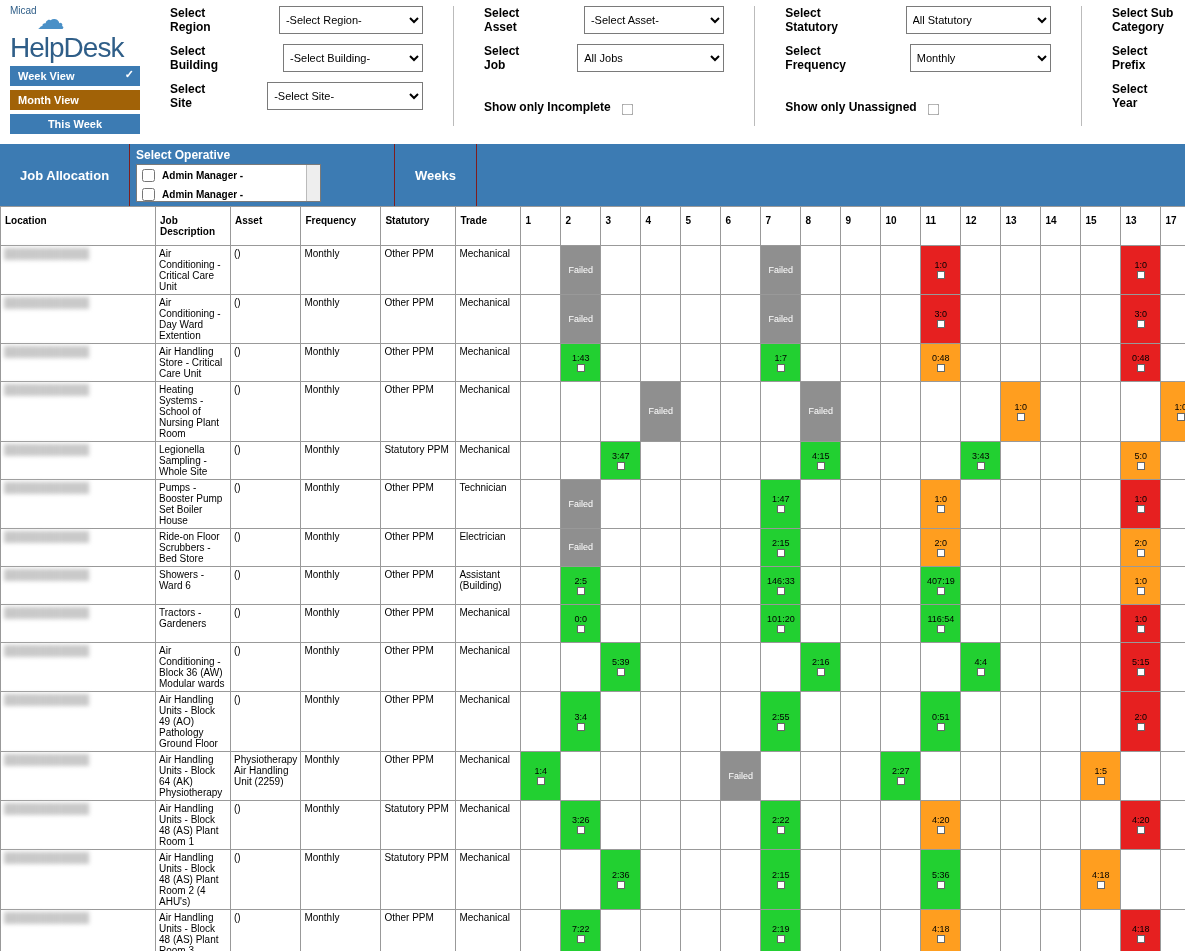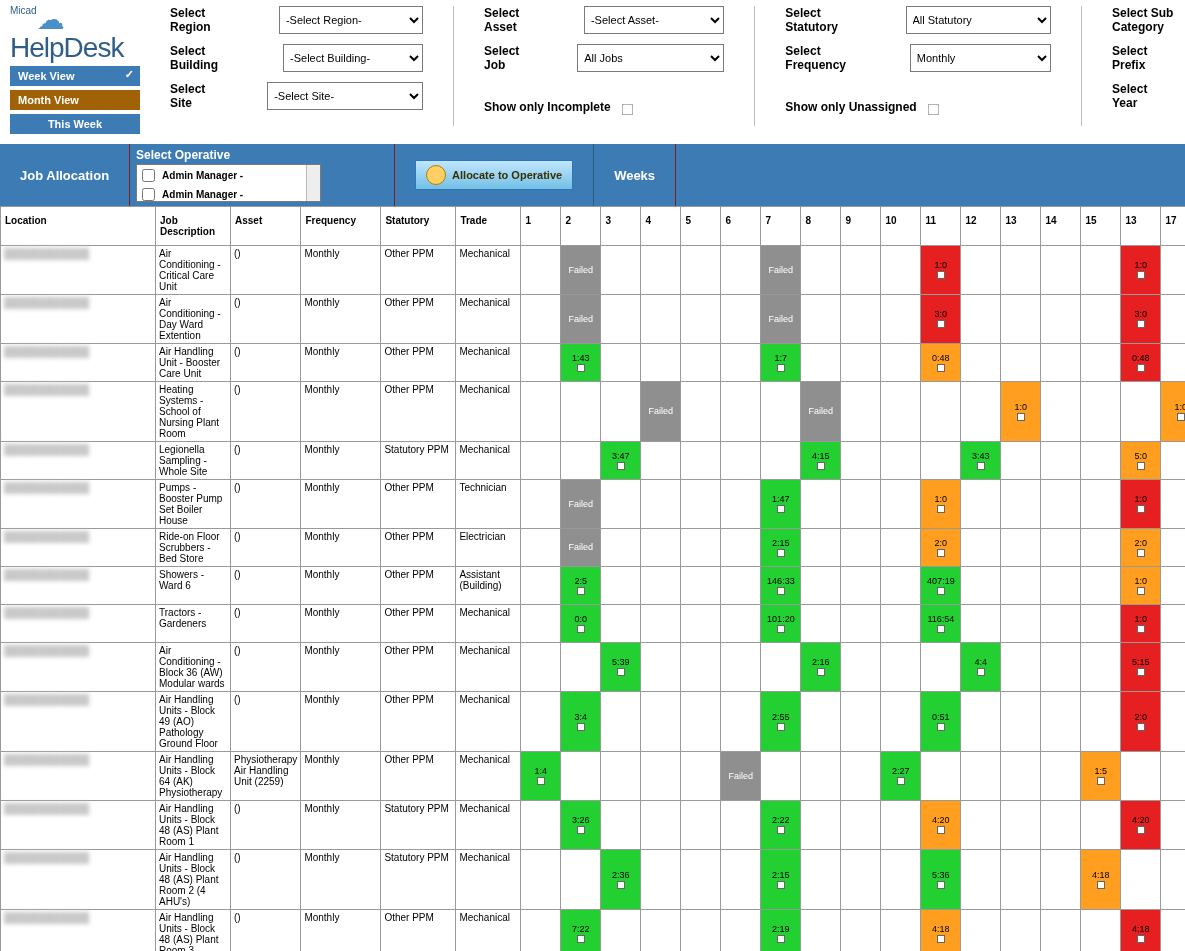--- a/index.html
+++ b/index.html
@@ -158,26 +158,20 @@
             <input type="checkbox" style="">
             <span>Admin Manager -</span>
           </div>
         <div class="row">
             <input type="checkbox" style="">
             <span>Admin Manager -</span>
           </div>
         <div class="scroll"></div>
       </div>
     </div>
-  </div>
-  <div class="band-cell" style="border-right:1px solid #2a5a84;">
-    <button class="alloc-btn">
-      <span class="ico"></span>
-      <span>Allocate to Operative</span>
-    </button>
   </div>
   <div class="band-cell">
     <span>Weeks</span>
   </div>
 </div>
 
 <div class="scroll-wrap">
 <table class="grid">
   <thead>
     <tr id="hdr-row">
@@ -288,21 +282,21 @@
           <td class="wk">
             <div class="status red">
               <span>3:0</span>
               <span class="box"></span>
             </div>
           </td>
           <td class="wk"></td>
         </tr>
         <tr>
           <td class="loc">████████████</td>
-          <td class="jd">Air Handling Unit - Booster Care Unit</td>
+          <td class="jd">Air Handling Store - Critical Care Unit</td>
           <td class="as">()</td>
           <td class="fq">Monthly</td>
           <td class="st">Other PPM</td>
           <td class="tr">Mechanical</td>
           <td class="wk"></td>
           <td class="wk">
             <div class="status green">
               <span>1:43</span>
               <span class="box"></span>
             </div>

